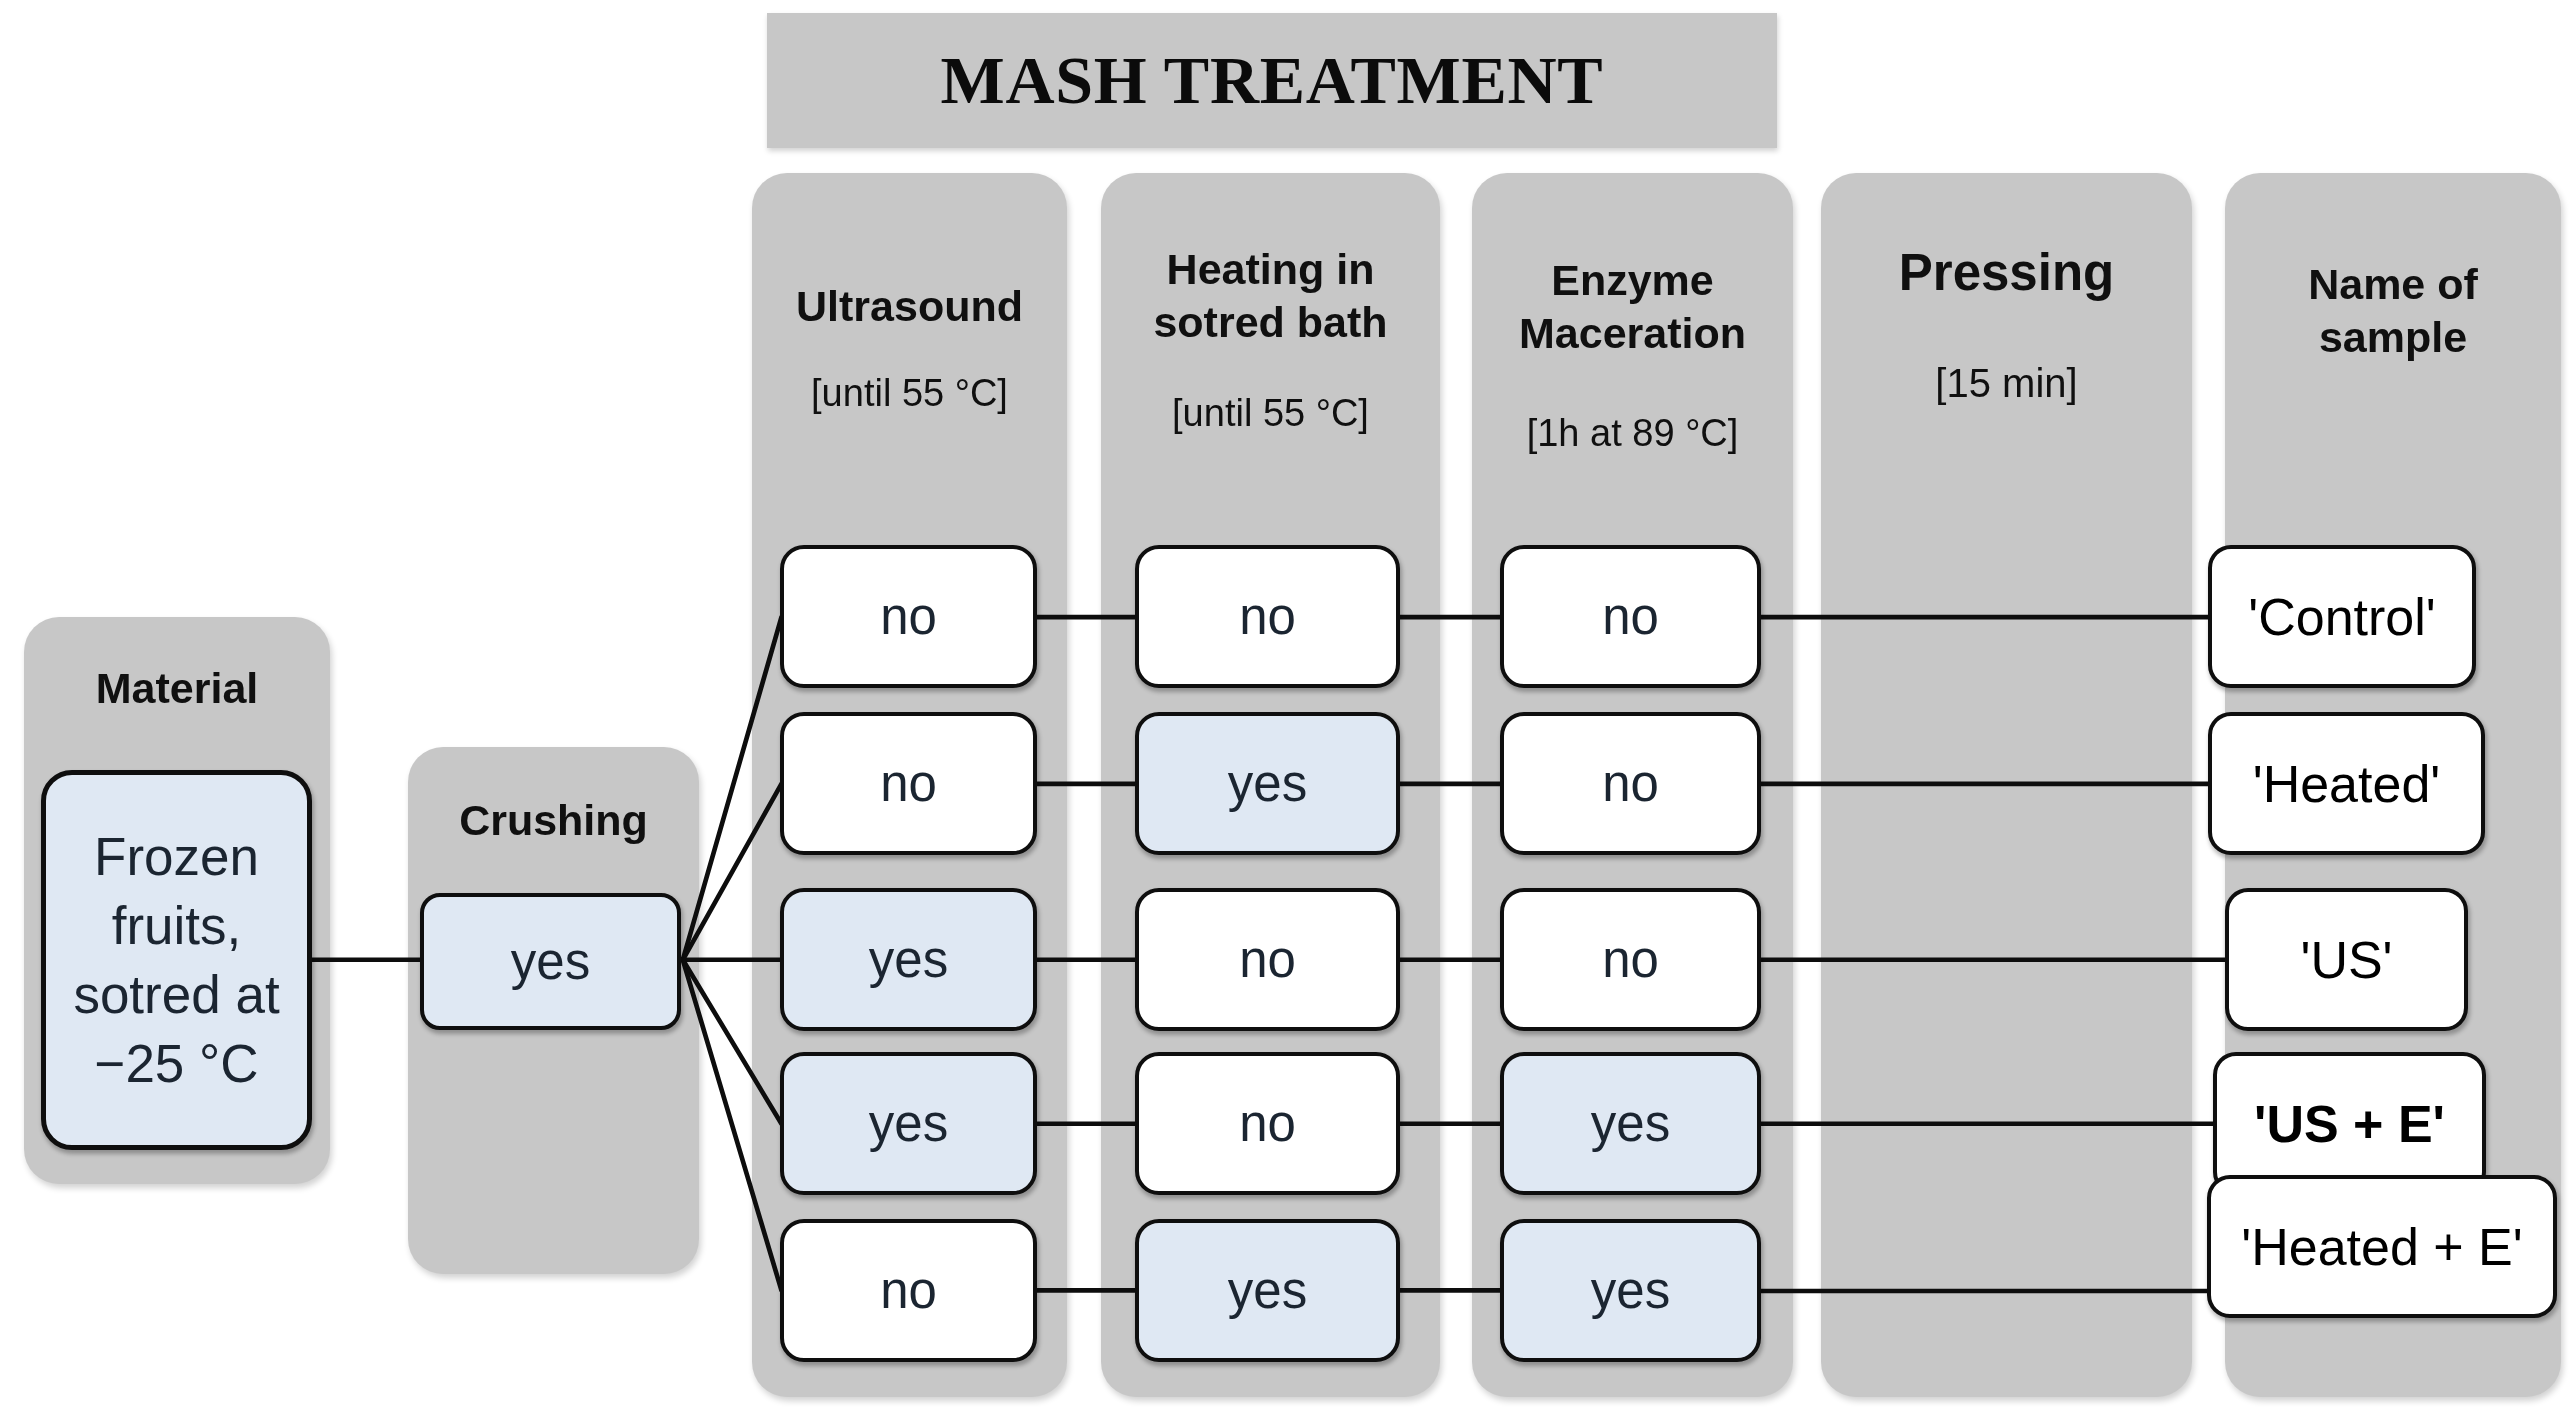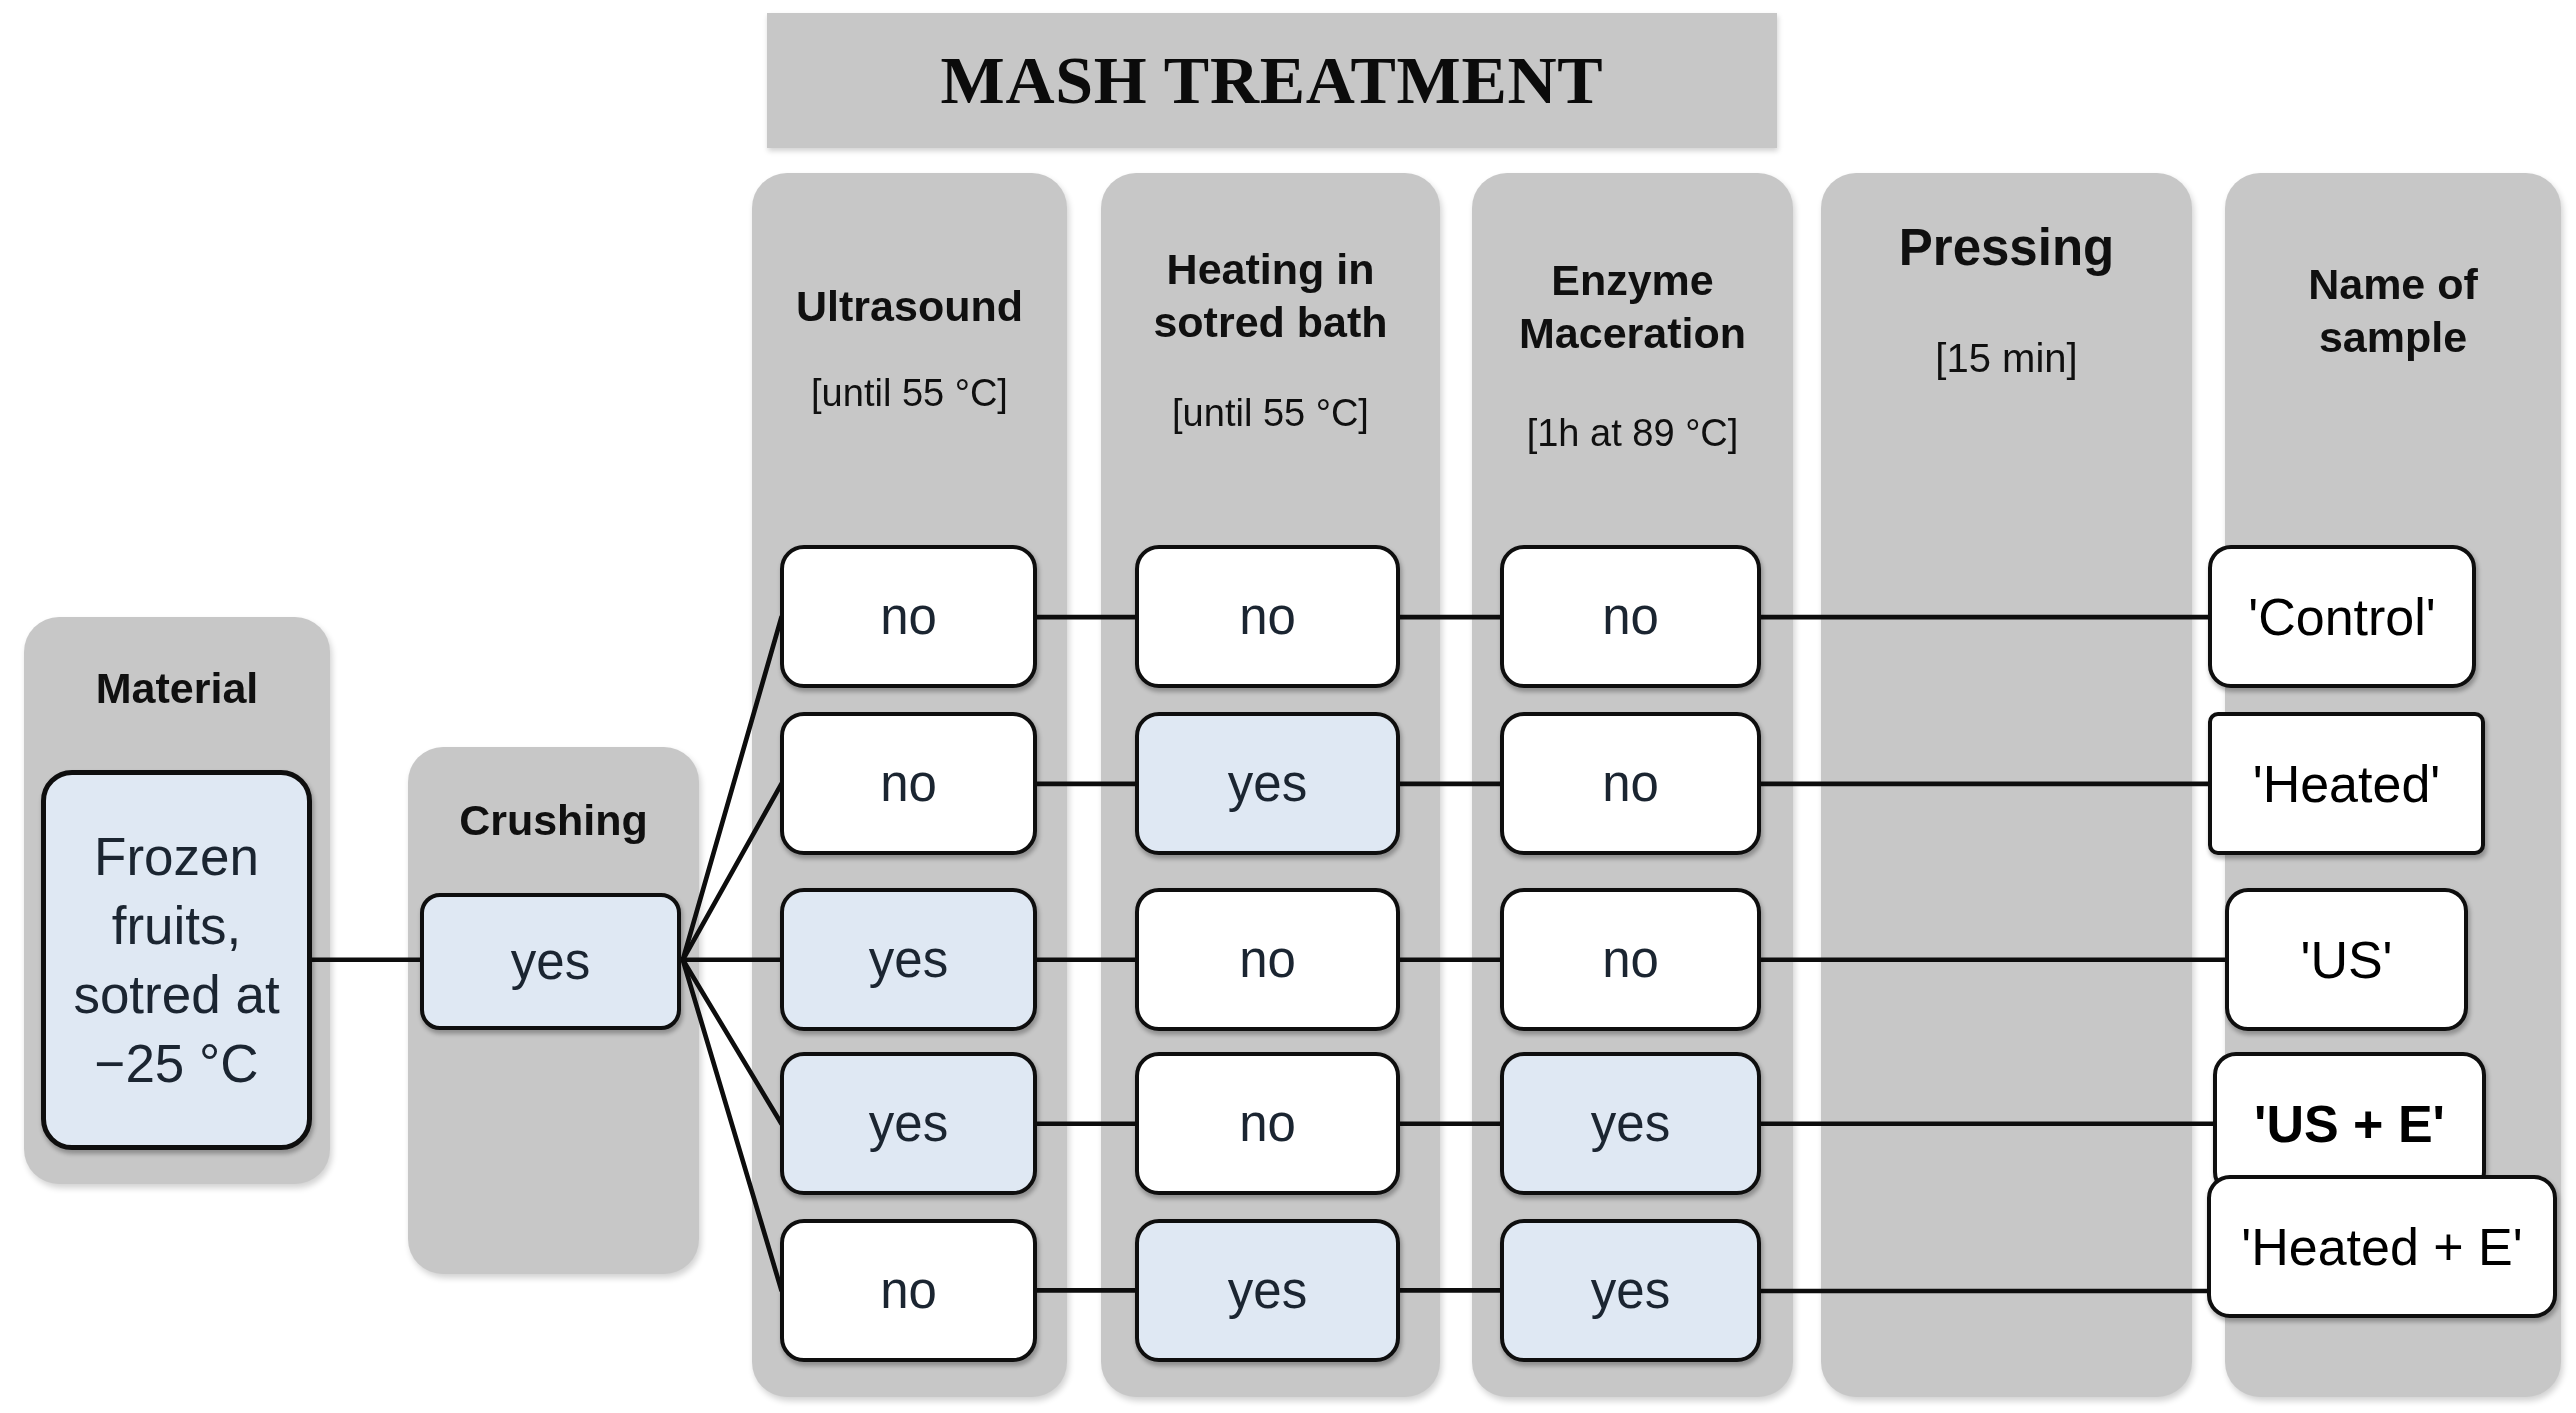--- a/index.html
+++ b/index.html
@@ -32,21 +32,21 @@
     letter-spacing:0.7px;
   }
 
   
   .ph{position:relative;z-index:2;text-align:center;color:#101010;}
   .ph .title{font-weight:700;font-size:43px;line-height:53px;white-space:pre-line;}
   .ph .sub{font-weight:400;font-size:38px;line-height:51px;}
   #p-ultra .ph{padding-top:107px;}  #p-ultra .sub{margin-top:35px;}
   #p-heat  .ph{padding-top:70px;}  #p-heat  .sub{margin-top:39px;}
   #p-enz   .ph{padding-top:81px;}  #p-enz   .sub{margin-top:48px;}
-  #p-press .ph{padding-top:44px;}  #p-press .title{font-size:51px;line-height:61px;}
+  #p-press .ph{padding-top:69px;}  #p-press .title{font-size:51px;line-height:61px;}
   #p-press .sub{margin-top:55px;font-size:40px;}
   #p-name  .ph{padding-top:85px;}
   #p-material .ph{padding-top:45px;}
   #p-crush   .ph{padding-top:47px;}
 
   
   #wires{position:absolute;left:0;top:0;width:2576px;height:1413px;z-index:5;}
   #wires line{stroke:var(--line);stroke-width:7;stroke-linecap:round;}
 
   
@@ -67,21 +67,21 @@
 
   
   .cU{left:780px;width:257px;}
   .cH{left:1135px;width:265px;}
   .cE{left:1500px;width:261px;}
   .r1{top:545px;} .r2{top:712px;} .r3{top:888px;} .r4{top:1052px;} .r5{top:1219px;}
 
   
   .sample{font-size:52px;color:#000000;border-radius:23px;}
   #s1{left:2208px;top:545px;width:268px;}
-  #s2{left:2208px;top:712px;width:277px;border-radius:10px;}
+  #s2{left:2208px;top:712px;width:277px;}
   #s3{left:2225px;top:888px;width:243px;}
   #s4{left:2213px;top:1052px;width:273px;font-weight:bold;}
   #s5{left:2207px;top:1175px;width:350px;}
 </style>
 </head>
 <body>
 
 <div id="canvas" style="--panel: #c7c7c7; --yes: #dfe8f3; --no: #ffffff; --line: #0d0d0d;">
 
   <div id="banner">

